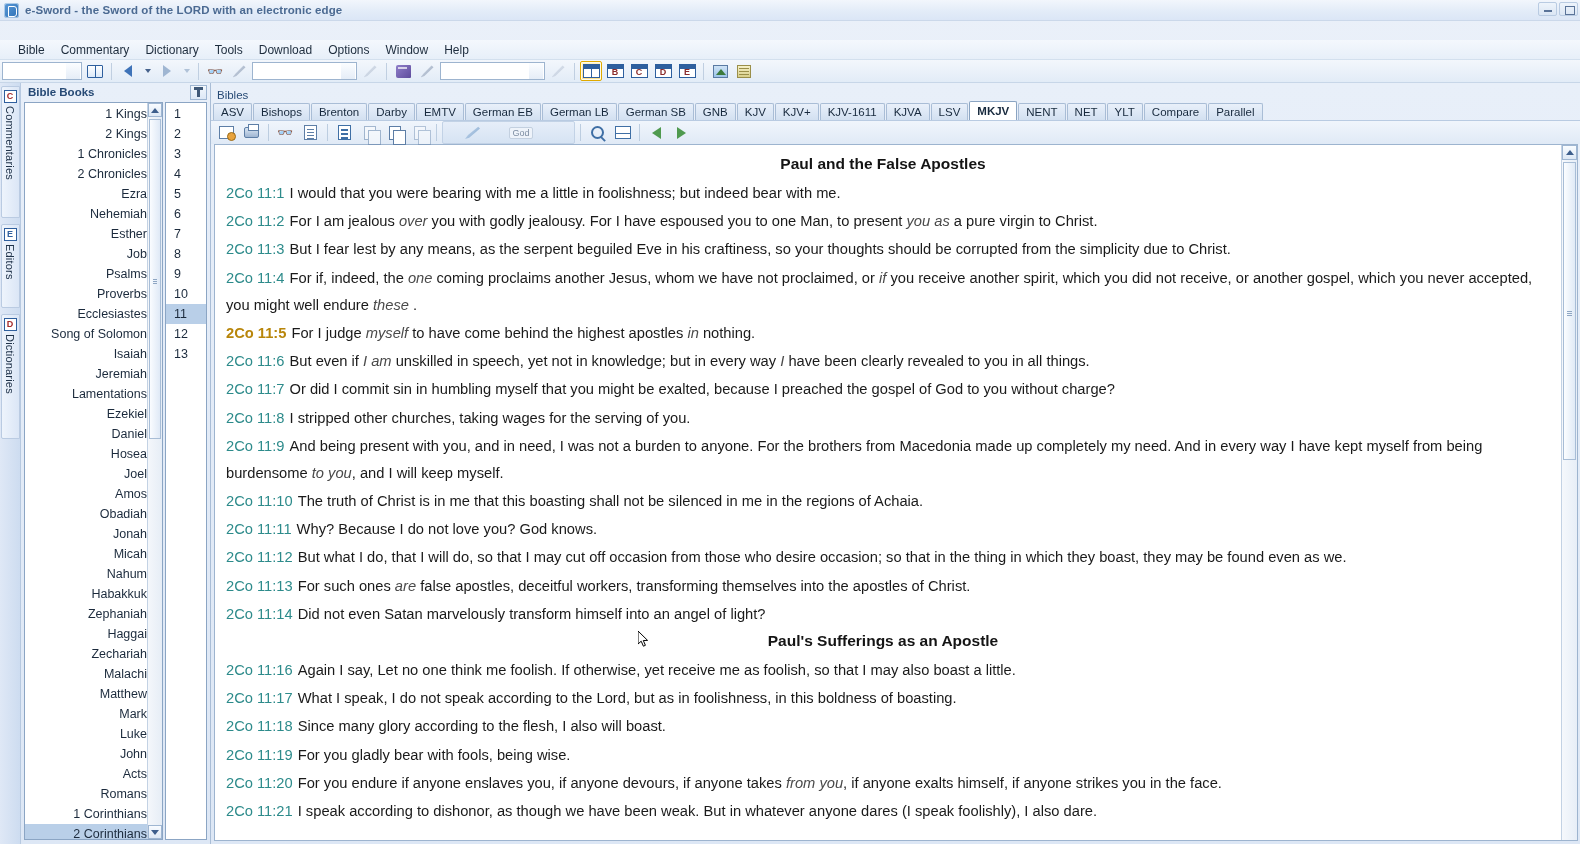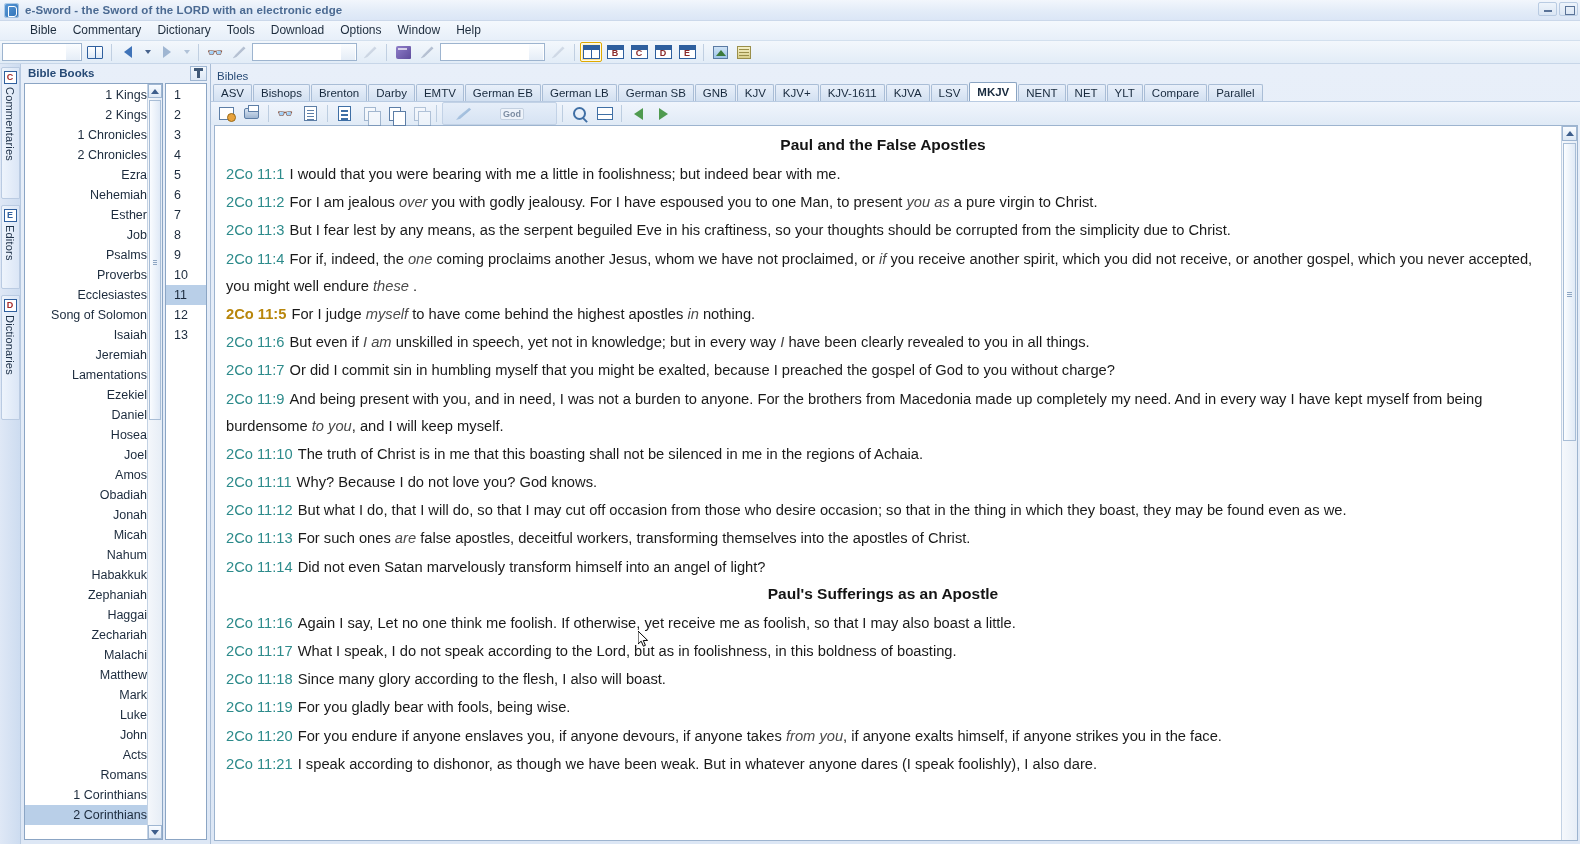--- a/index.html
+++ b/index.html
@@ -54,25 +54,26 @@
   .win-btn.min::after {
     content:""; position:absolute; left:5px; bottom:3px; width:8px; height:2px; background:#5a7398;
   }
   .win-btn.max::after {
     content:""; position:absolute; left:5px; top:3px; width:8px; height:7px;
     border:1.5px solid #5a7398;
   }
 
   
   .menubar {
-    height: 20px; display: flex; 
+    height: 20px; display: flex; align-items: center;
     background: linear-gradient(180deg,#f4f8fd 0%, #e7eff9 100%);
     border-bottom: 1px solid #d3e0ee;
-    padding-left: 22px;
+    padding-left: 10px;
     flex: 0 0 20px;
+    margin-top: 19px;
   }
   .menu-item {
     font-size: 12px; color: #1d2c3d; padding: 2px 8px;
     cursor: default; border-radius: 2px;
   }
 
   
   .toolbar {
     height: 23px; display: flex; align-items: center;
     background: linear-gradient(180deg,#f3f7fc 0%, #e2ecf7 100%);
@@ -252,21 +253,21 @@
     height: 24px; display: flex; align-items: center; gap: 2px;
     padding: 0 4px;
     background: linear-gradient(180deg,#f0f5fc,#e0eaf6);
     border-top: 1px solid #b9cbe2;
   }
   .bt-btn { width: 23px; height: 21px; display:flex;align-items:center;justify-content:center;
             border:1px solid transparent;border-radius:2px;}
   .bt-sep { width:1px;height:17px;background:#bccde0;margin:0 3px; }
   .bt-group { display:flex;align-items:center;gap:2px;
               background:linear-gradient(180deg,#e6eef9,#d6e3f3);
-              border:1px solid #c2d2e6;border-radius:2px;padding:0 9px;font-weight:bold;}
+              border:1px solid #c2d2e6;border-radius:2px;padding:0 18px;}
 
   .bi-note{width:15px;height:13px;background:#fff;border:1px solid #5d7ea6;position:relative;}
   .bi-note::after{content:"";position:absolute;right:-3px;bottom:-3px;width:7px;height:7px;background:#e8a33d;border:1px solid #9a6a18;border-radius:50%;}
   .bi-print{width:15px;height:11px;background:linear-gradient(180deg,#d9e5f3,#9fb6d2);border:1px solid #5d7ea6;border-radius:2px;position:relative;}
   .bi-print::after{content:"";position:absolute;left:3px;top:-4px;width:9px;height:5px;background:#fff;border:1px solid #5d7ea6;}
   .bi-bin{font-size:13px;color:#30435c;line-height:1;}
   .bi-page{width:13px;height:15px;background:#fff;border:1px solid #5d7ea6;position:relative;}
   .bi-page::after{content:"";position:absolute;left:2px;top:3px;right:2px;height:1px;box-shadow:0 3px 0 #5d7ea6,0 6px 0 #5d7ea6,0 9px 0 #5d7ea6;background:#5d7ea6;}
   .bi-lines{width:13px;height:15px;background:#fff;border:1px solid #3f6fa5;position:relative;}
   .bi-lines::after{content:"";position:absolute;left:2px;top:3px;right:2px;height:2px;box-shadow:0 4px 0 #3f6fa5,0 8px 0 #3f6fa5;background:#3f6fa5;}
@@ -606,20 +607,21 @@
         <div class="text-area">
           <div class="vsec-title">Paul and the False Apostles</div>
           <div id="verses1">
               <p class="verse"><span class="vref">2Co 11:1</span><span>I would that you were bearing with me a little in foolishness; but indeed bear with me.</span></p>
               <p class="verse"><span class="vref">2Co 11:2</span><span>For I am jealous <i>over</i> you with godly jealousy. For I have espoused you to one Man, to present <i>you as</i> a pure virgin to Christ.</span></p>
               <p class="verse"><span class="vref">2Co 11:3</span><span>But I fear lest by any means, as the serpent beguiled Eve in his craftiness, so your thoughts should be corrupted from the simplicity due to Christ.</span></p>
               <p class="verse"><span class="vref">2Co 11:4</span><span>For if, indeed, the <i>one</i> coming proclaims another Jesus, whom we have not proclaimed, or <i>if</i> you receive another spirit, which you did not receive, or another gospel, which you never accepted, you might well endure <i>these</i> .</span></p>
               <p class="verse"><span class="vref current">2Co 11:5</span><span>For I judge <i>myself</i> to have come behind the highest apostles <i>in</i> nothing.</span></p>
               <p class="verse"><span class="vref">2Co 11:6</span><span>But even if <i>I am</i> unskilled in speech, yet not in knowledge; but in every way <i>I</i> have been clearly revealed to you in all things.</span></p>
               <p class="verse"><span class="vref">2Co 11:7</span><span>Or did I commit sin in humbling myself that you might be exalted, because I preached the gospel of God to you without charge?</span></p>
+              <p class="verse"><span class="vref">2Co 11:8</span><span>I stripped other churches, taking wages for the serving of you.</span></p>
               <p class="verse"><span class="vref">2Co 11:9</span><span>And being present with you, and in need, I was not a burden to anyone. For the brothers from Macedonia made up completely my need. And in every way I have kept myself from being burdensome <i>to you</i>, and I will keep myself.</span></p>
               <p class="verse"><span class="vref">2Co 11:10</span><span>The truth of Christ is in me that this boasting shall not be silenced in me in the regions of Achaia.</span></p>
               <p class="verse"><span class="vref">2Co 11:11</span><span>Why? Because I do not love you? God knows.</span></p>
               <p class="verse"><span class="vref">2Co 11:12</span><span>But what I do, that I will do, so that I may cut off occasion from those who desire occasion; so that in the thing in which they boast, they may be found even as we.</span></p>
               <p class="verse"><span class="vref">2Co 11:13</span><span>For such ones <i>are</i> false apostles, deceitful workers, transforming themselves into the apostles of Christ.</span></p>
               <p class="verse"><span class="vref">2Co 11:14</span><span>Did not even Satan marvelously transform himself into an angel of light?</span></p>
             </div>
           <div class="vsec-title">Paul's Sufferings as an Apostle</div>
           <div id="verses2">
               <p class="verse"><span class="vref">2Co 11:16</span><span>Again I say, Let no one think me foolish. If otherwise, yet receive me as foolish, so that I may also boast a little.</span></p>

